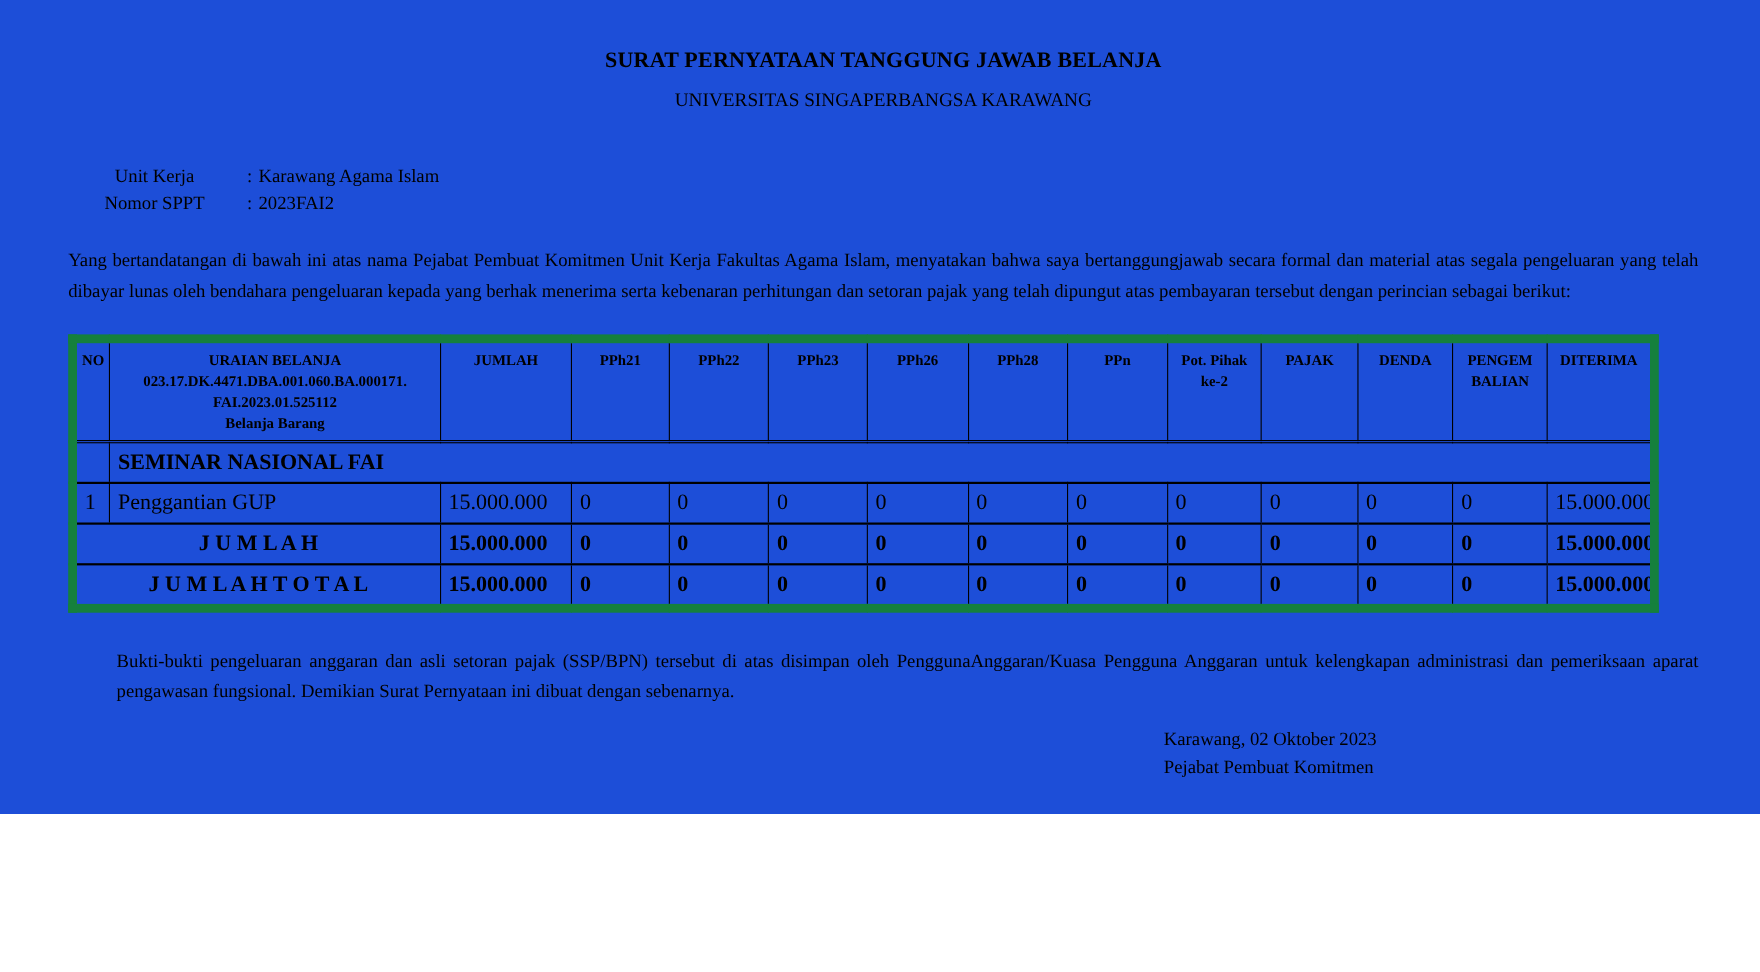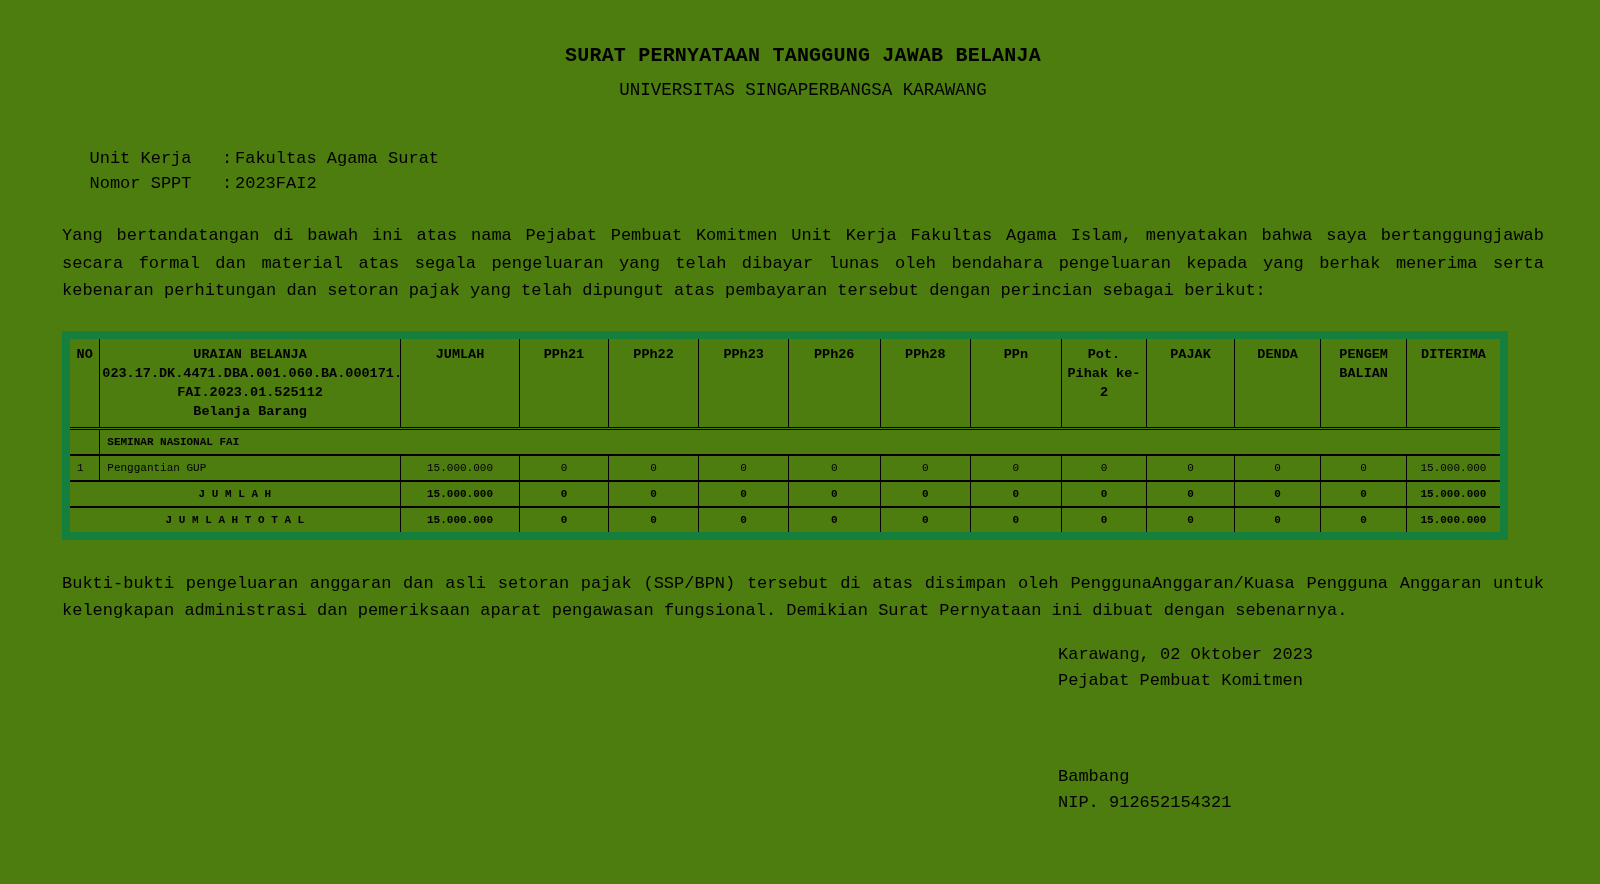--- a/index.html
+++ b/index.html
@@ -1,21 +1,21 @@
 <!DOCTYPE html>
 <html><head>
 <meta charset="utf-8">
 <style>
   html, body { margin: 0; padding: 0; background: #ffffff; }
   .page {
     position: relative;
     width: 1600px;
-    height: 884px;
-    background: #4d7c0f;
-    font-family: Liberation Mono, monospace;
+    height: 740px;
+    background: #1d4ed8;
+    font-family: Liberation Serif, serif;
     color: #000000;
     box-sizing: border-box;
     padding: 40px 56px 0 62px;
     overflow: hidden;
   }
   .doc-title {
     text-align: center;
     font-size: 20px;
     font-weight: bold;
     margin: 4px 0 0 0;
@@ -54,49 +54,49 @@
   .doc-table thead th {
     font-size: 13.5px;
     font-weight: bold;
     vertical-align: top;
     text-align: center;
     padding: 6px 2px;
     line-height: 19px;
   }
   .doc-table thead tr { border-bottom: 3px double #000; }
   .doc-table td {
-    font-size: 11px;
+    font-size: 20px;
     padding: 6px 7px;
     vertical-align: middle;
   }
-  .cell-num { text-align: center; }
+  .cell-num { text-align: left; }
   .cell-bold { font-weight: bold; }
   .section-cell { font-weight: bold; text-align: left; font-size: 14.5px; }
   .label-cell { font-weight: bold; text-align: center; }
-  .closing-para { margin-top: 30px; }
+  .closing-para { margin-top: 30px; margin-left: 44px; }
   .signature-block {
     margin-left: 996px;
     font-size: 17px;
     line-height: 26px;
   }
   .signature-space { height: 70px; }
 </style>
 </head>
 <body>
 
 <div class="page">
 
   <h1 class="doc-title">SURAT PERNYATAAN TANGGUNG JAWAB BELANJA</h1>
   <div class="doc-subtitle">UNIVERSITAS SINGAPERBANGSA KARAWANG</div>
 
   <div class="meta-block">
     <div class="meta-row">
       <span class="meta-label">Unit Kerja</span>
       <span class="meta-colon">:</span>
-      <span class="meta-value">Fakultas Agama Surat</span>
+      <span class="meta-value">Karawang Agama Islam</span>
     </div>
     <div class="meta-row">
       <span class="meta-label">Nomor SPPT</span>
       <span class="meta-colon">:</span>
       <span class="meta-value">2023FAI2</span>
     </div>
   </div>
 
   <p class="para">Yang bertandatangan di bawah ini atas nama Pejabat Pembuat Komitmen Unit Kerja Fakultas Agama Islam, menyatakan bahwa saya bertanggungjawab secara formal dan material atas segala pengeluaran yang telah dibayar lunas oleh bendahara pengeluaran kepada yang berhak menerima serta kebenaran perhitungan dan setoran pajak yang telah dipungut atas pembayaran tersebut dengan perincian sebagai berikut:</p>
 

